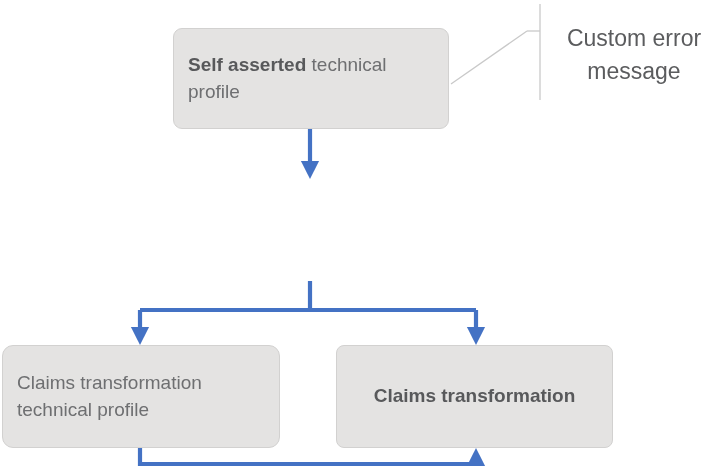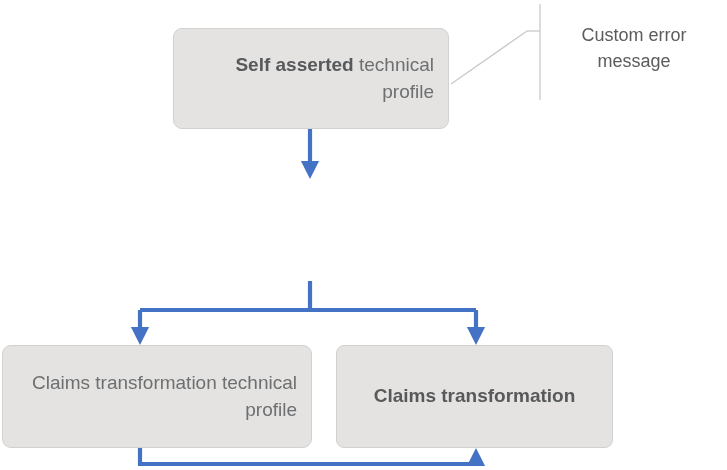--- a/index.html
+++ b/index.html
@@ -26,21 +26,21 @@
   }
   .node {
     position: absolute;
     box-sizing: border-box;
     background: #E4E3E2;
     border: 1px solid #D2D1D0;
     border-radius: 9px;
     display: flex;
     align-items: center;
     justify-content: center;
-    text-align: right;
+    text-align: left;
     color: #6E6F71;
     font-size: 19px;
     line-height: 1.42;
     padding: 16px 14px;
   }
   .node .t {
     display: block;
   }
   .strong {
     font-weight: bold;
@@ -54,38 +54,39 @@
   }
   #node-validation {
     left: 173px;
     top: 180px;
     width: 276px;
     height: 101px;
   }
   #node-claims-transformation-tp {
     left: 2px;
     top: 345px;
-    width: 310px;
+    width: 278px;
     height: 103px;
+    border-radius: 11px;
   }
   #node-claims-transformation {
     left: 336px;
     top: 345px;
     width: 277px;
     height: 103px;
     border-radius: 8px;
   }
   .callout-label {
     position: absolute;
     left: 558px;
     top: 22px;
     width: 152px;
     text-align: center;
     color: #5B5C5E;
-    font-size: 18px;
+    font-size: 23px;
     line-height: 1.45;
   }
 </style>
 </head>
 <body>
 
 <div id="canvas">
 
   <svg class="edges" viewBox="0 0 727 470" width="727" height="470" xmlns="http://www.w3.org/2000/svg">
     <defs>

